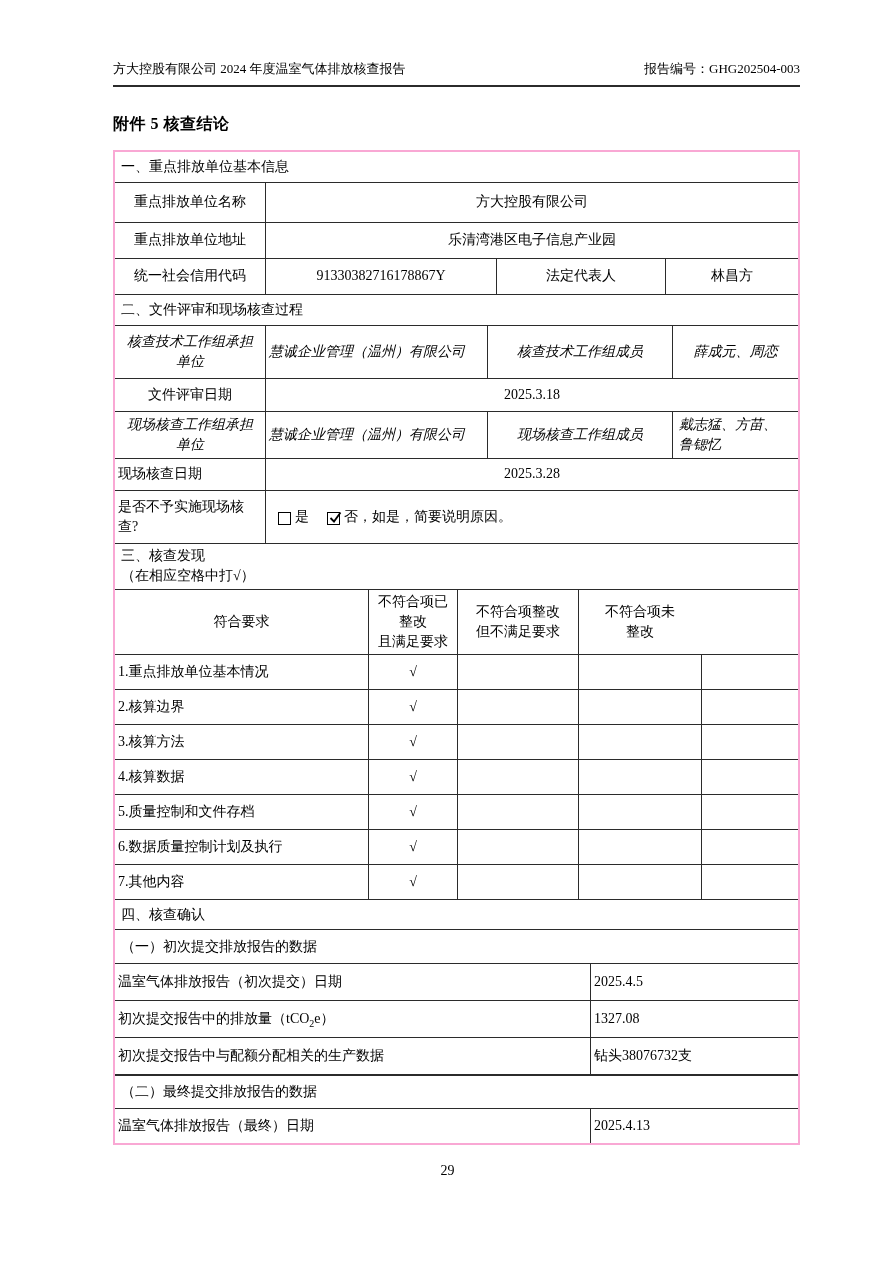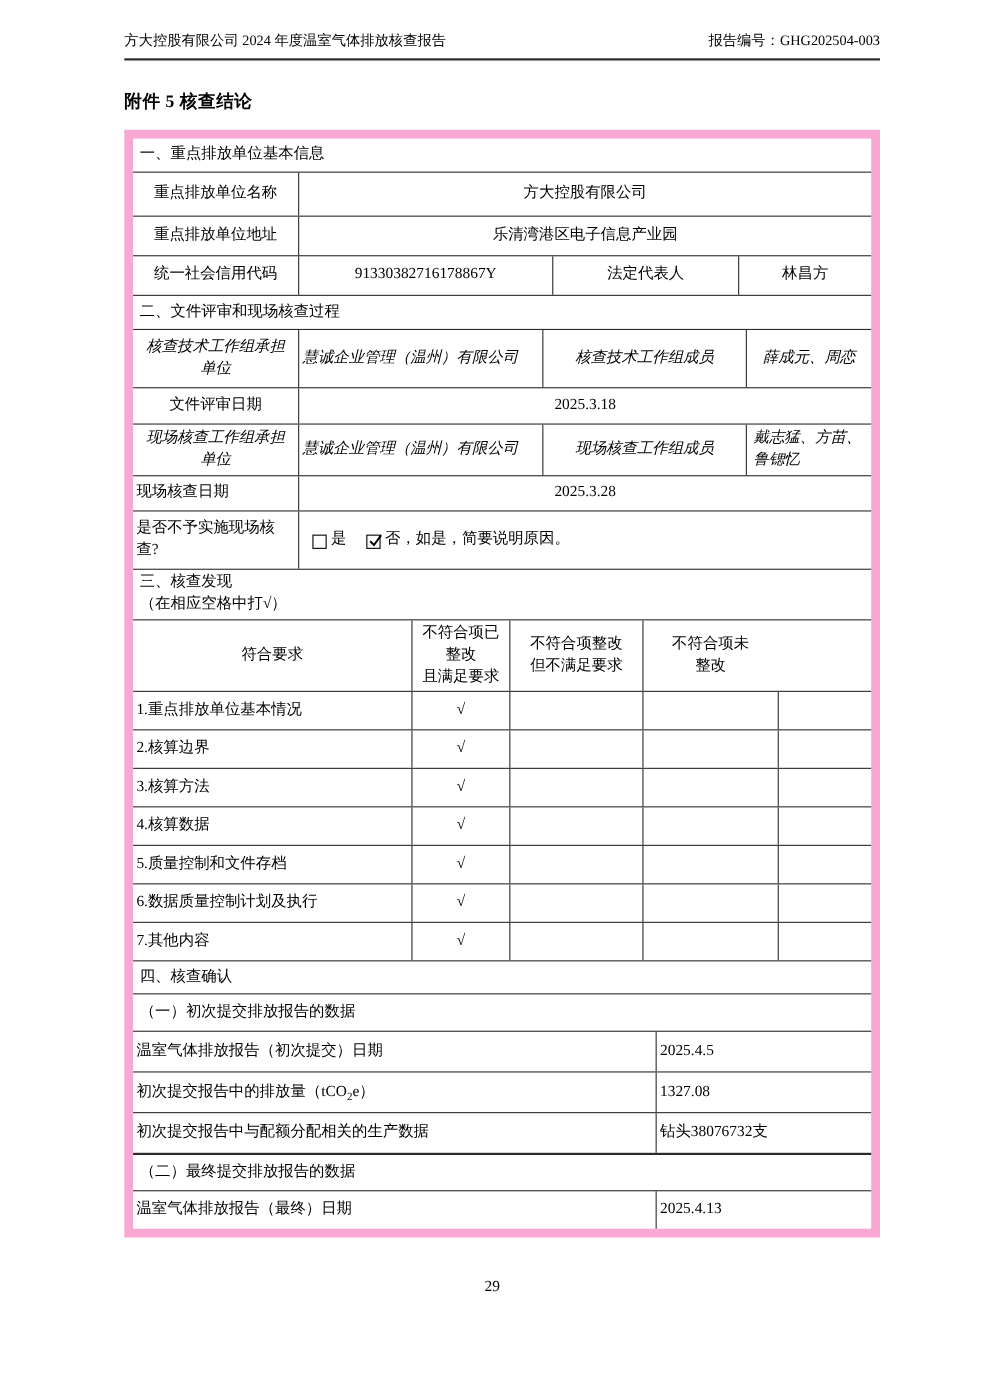--- a/index.html
+++ b/index.html
@@ -3,34 +3,34 @@
 <meta charset="utf-8">
 <style>
   * { box-sizing: border-box; margin: 0; padding: 0; }
   html, body { background: #ffffff; }
   body {
     width: 892px; height: 1262px;
     font-family: "Liberation Serif", "DejaVu Serif", serif;
     color: #000;
     position: relative;
   }
-  .page { padding-left: 113px; width: 800px; margin-top: 28px; }
+  .page { padding-top: 60px; padding-left: 113px; width: 800px; }
 
   
   .doc-header {
     display: flex; justify-content: space-between; align-items: flex-end;
     width: 687px; font-size: 13px;
     border-bottom: 2px solid #2b2b2b; padding-bottom: 7px;
   }
 
   
   .doc-title { margin-top: 27px; font-size: 16px; font-weight: bold; letter-spacing: 0.5px; }
 
   
-  .vtable { margin-top: 15px; width: 687px; border: 8px solid #f9a8d4; font-size: 14px; }
+  .vtable { margin-top: 15px; width: 687px; border: 2px solid #f9a8d4; font-size: 14px; }
   .trow { display: grid; border-top: 1px solid #2b2b2b; }
   .trow:first-child { border-top: none; }
   .trow.thick-top { border-top: 2px solid #2b2b2b; }
   .c {
     border-left: 1px solid #2b2b2b;
     display: flex; align-items: center; justify-content: center;
     text-align: center; padding: 2px 3px; line-height: 1.45;
     white-space: pre-line; overflow: hidden;
   }
   .c:first-child { border-left: none; }

